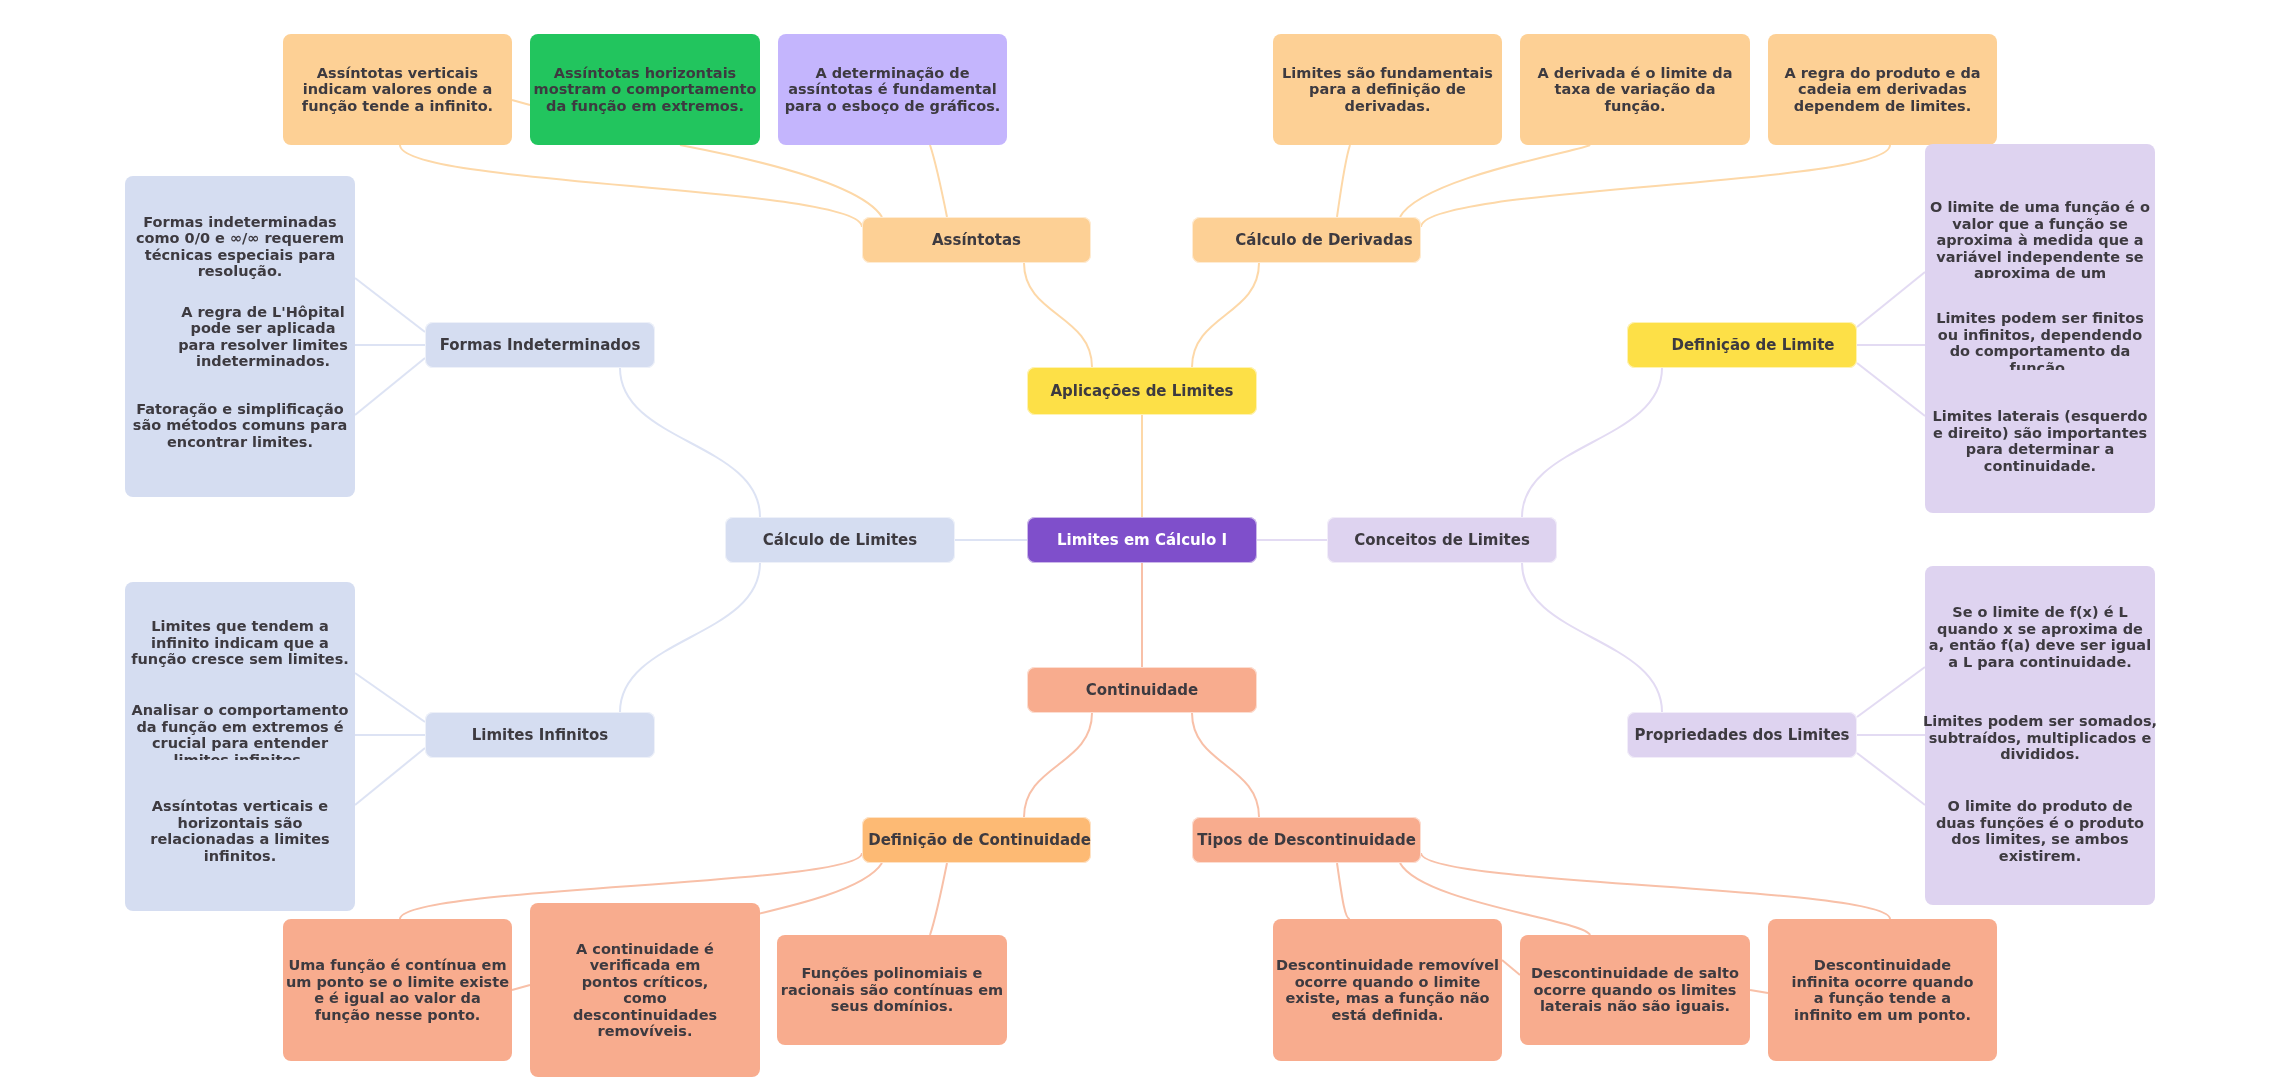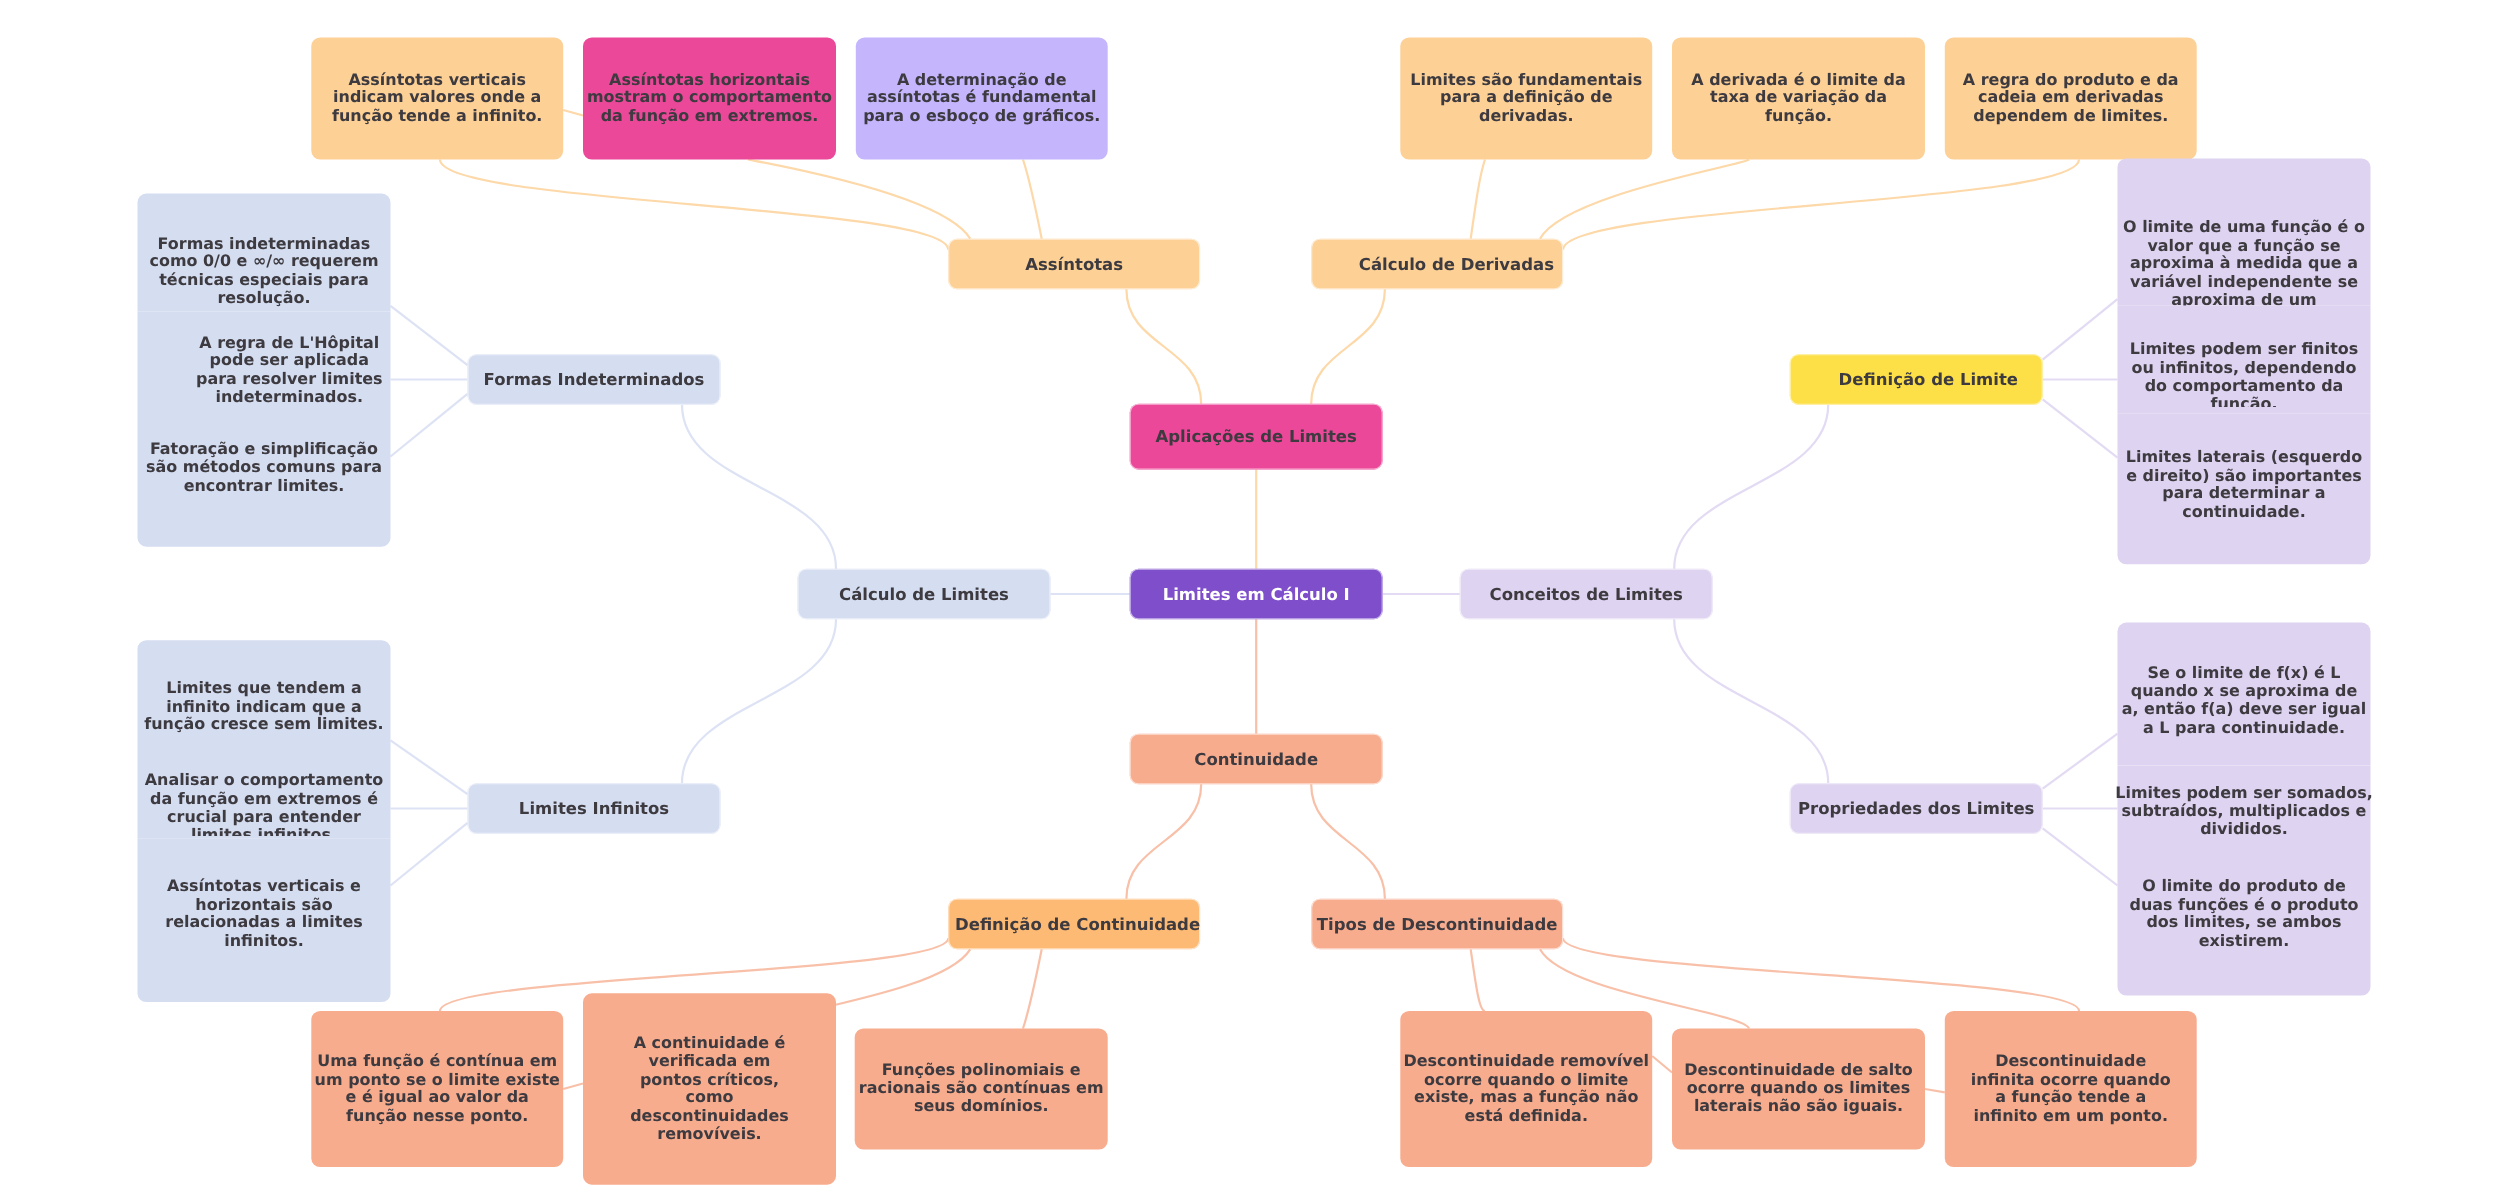--- a/index.html
+++ b/index.html
@@ -60,21 +60,21 @@
       <path d="M1857,363 L1925,416" fill="none" stroke="#e3dbf3" stroke-width="2"></path>
       <path d="M1857,717 L1925,667" fill="none" stroke="#e3dbf3" stroke-width="2"></path>
       <path d="M1857,735 L1925,735" fill="none" stroke="#e3dbf3" stroke-width="2"></path>
       <path d="M1857,753 L1925,805" fill="none" stroke="#e3dbf3" stroke-width="2"></path>
     </svg>
 
   <div class="node topic root" id="n-root" style="left:1027px;top:517px;width:230px;height:46px;background:#7f4fcb;">
     <span>Limites em Cálculo I</span>
   </div>
 
-  <div class="node topic" id="n-aplic" style="left:1027px;top:367px;width:230px;height:60px;background:#ec4899;">
+  <div class="node topic" id="n-aplic" style="left:1027px;top:367px;width:230px;height:48px;background:#fde047;">
     <span>Aplicações de Limites</span>
   </div>
   <div class="node topic" id="n-cont" style="left:1027px;top:667px;width:230px;height:46px;background:#f8ac8e;">
     <span>Continuidade</span>
   </div>
   <div class="node topic" id="n-calc" style="left:725px;top:517px;width:230px;height:46px;background:#d5ddf1;">
     <span>Cálculo de Limites</span>
   </div>
   <div class="node topic" id="n-conc" style="left:1327px;top:517px;width:230px;height:46px;background:#ded3f0;">
     <span>Conceitos de Limites</span>
@@ -101,21 +101,21 @@
   <div class="node topic" id="n-deflim" style="left:1627px;top:322px;width:230px;height:46px;background:#fde047;padding-left:22px;">
     <span>Definição de Limite</span>
   </div>
   <div class="node topic" id="n-prop" style="left:1627px;top:712px;width:230px;height:46px;background:#ded3f0;">
     <span>Propriedades dos Limites</span>
   </div>
 
   <div class="node leaf" id="l-as0" style="left:283px;top:34px;width:229px;height:111px;background:#fdd095;">
     <span class="leaf-text">Assíntotas verticais indicam valores onde a função tende a infinito.</span>
   </div>
-  <div class="node leaf" id="l-as1" style="left:530px;top:34px;width:230px;height:111px;background:#ec4899;overflow:visible;">
+  <div class="node leaf" id="l-as1" style="left:530px;top:34px;width:230px;height:111px;background:#22c55e;overflow:visible;">
     <span class="leaf-text" style="width:240px;margin:0 -5px;">Assíntotas horizontais mostram o comportamento da função em extremos.</span>
   </div>
   <div class="node leaf" id="l-as2" style="left:778px;top:34px;width:229px;height:111px;background:#c4b5fd;">
     <span class="leaf-text">A determinação de assíntotas é fundamental para o esboço de gráficos.</span>
   </div>
 
   <div class="node leaf" id="l-de0" style="left:1273px;top:34px;width:229px;height:111px;background:#fdd095;">
     <span class="leaf-text">Limites são fundamentais para a definição de derivadas.</span>
   </div>
   <div class="node leaf" id="l-de1" style="left:1520px;top:34px;width:230px;height:111px;background:#fdd095;">

